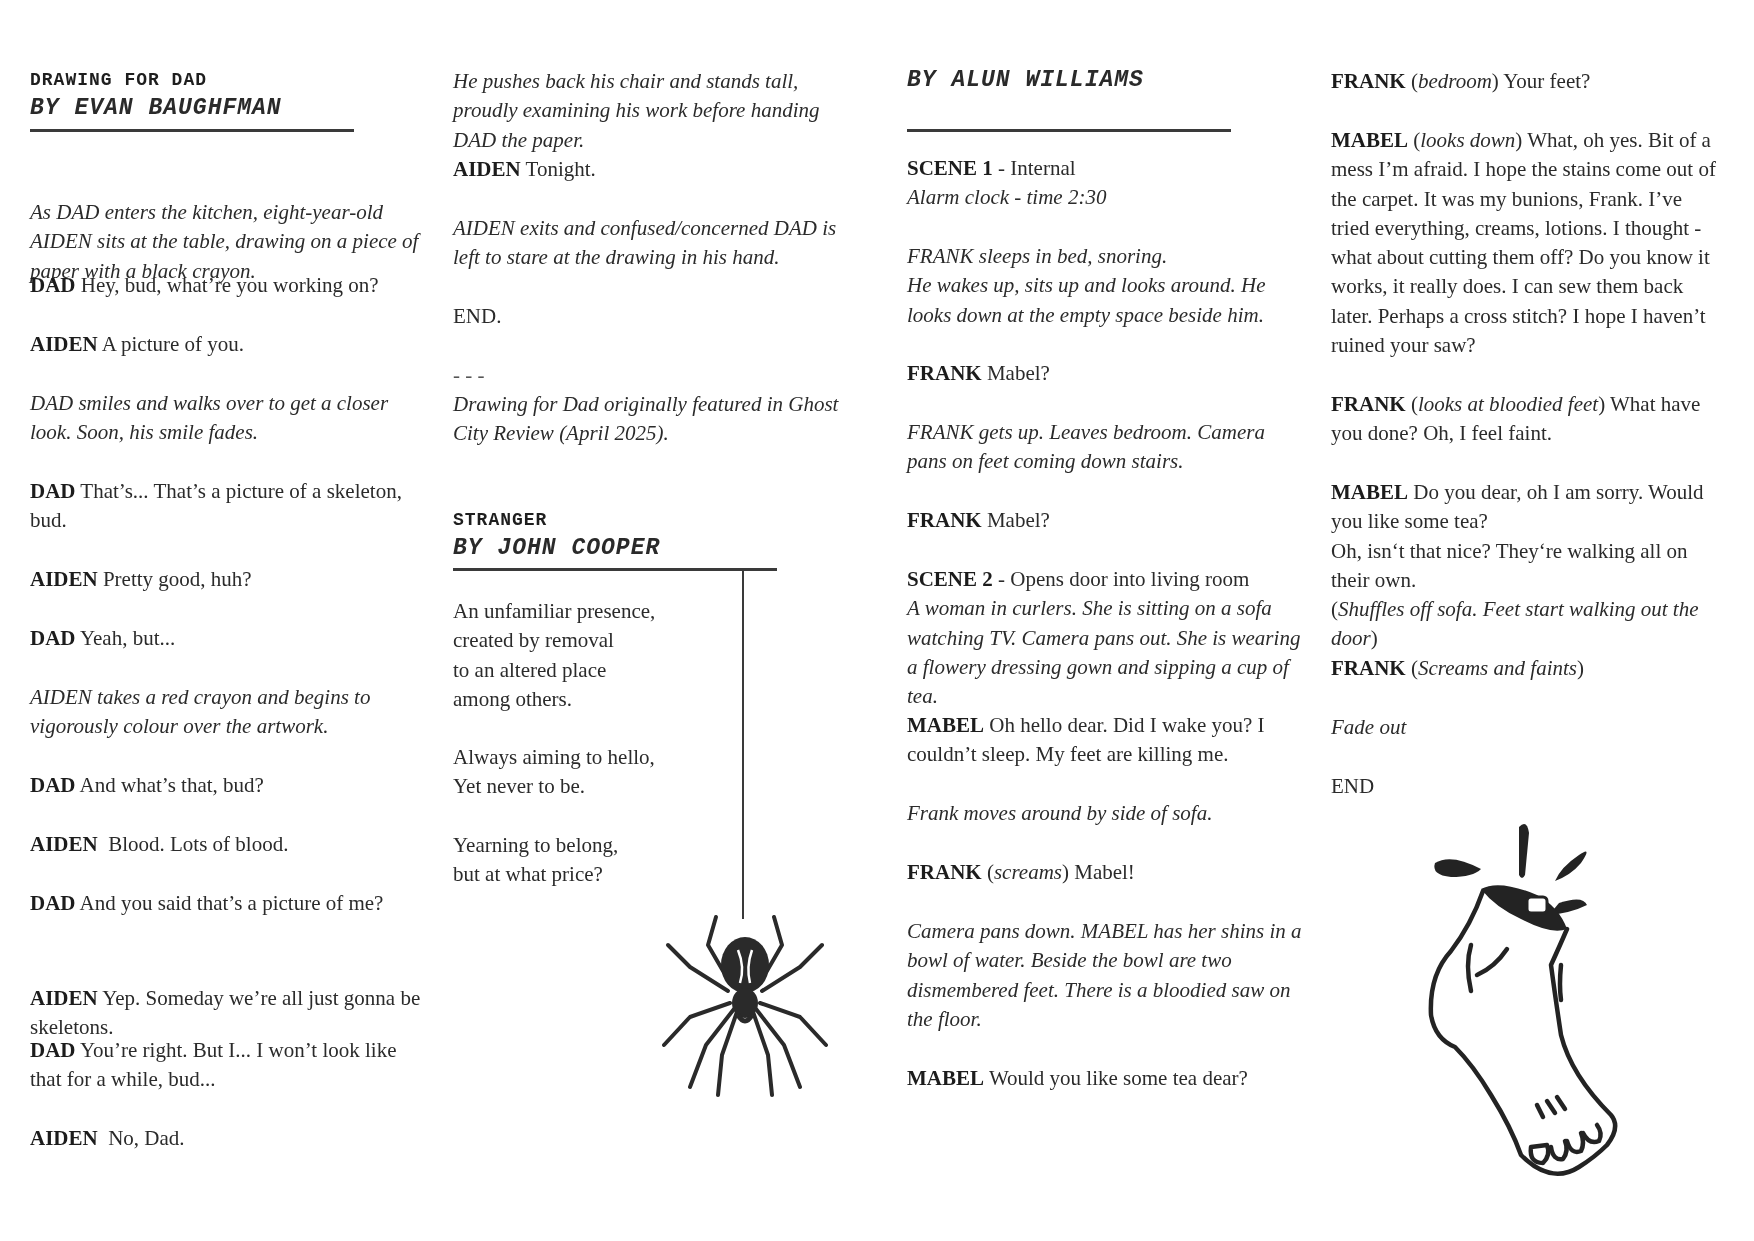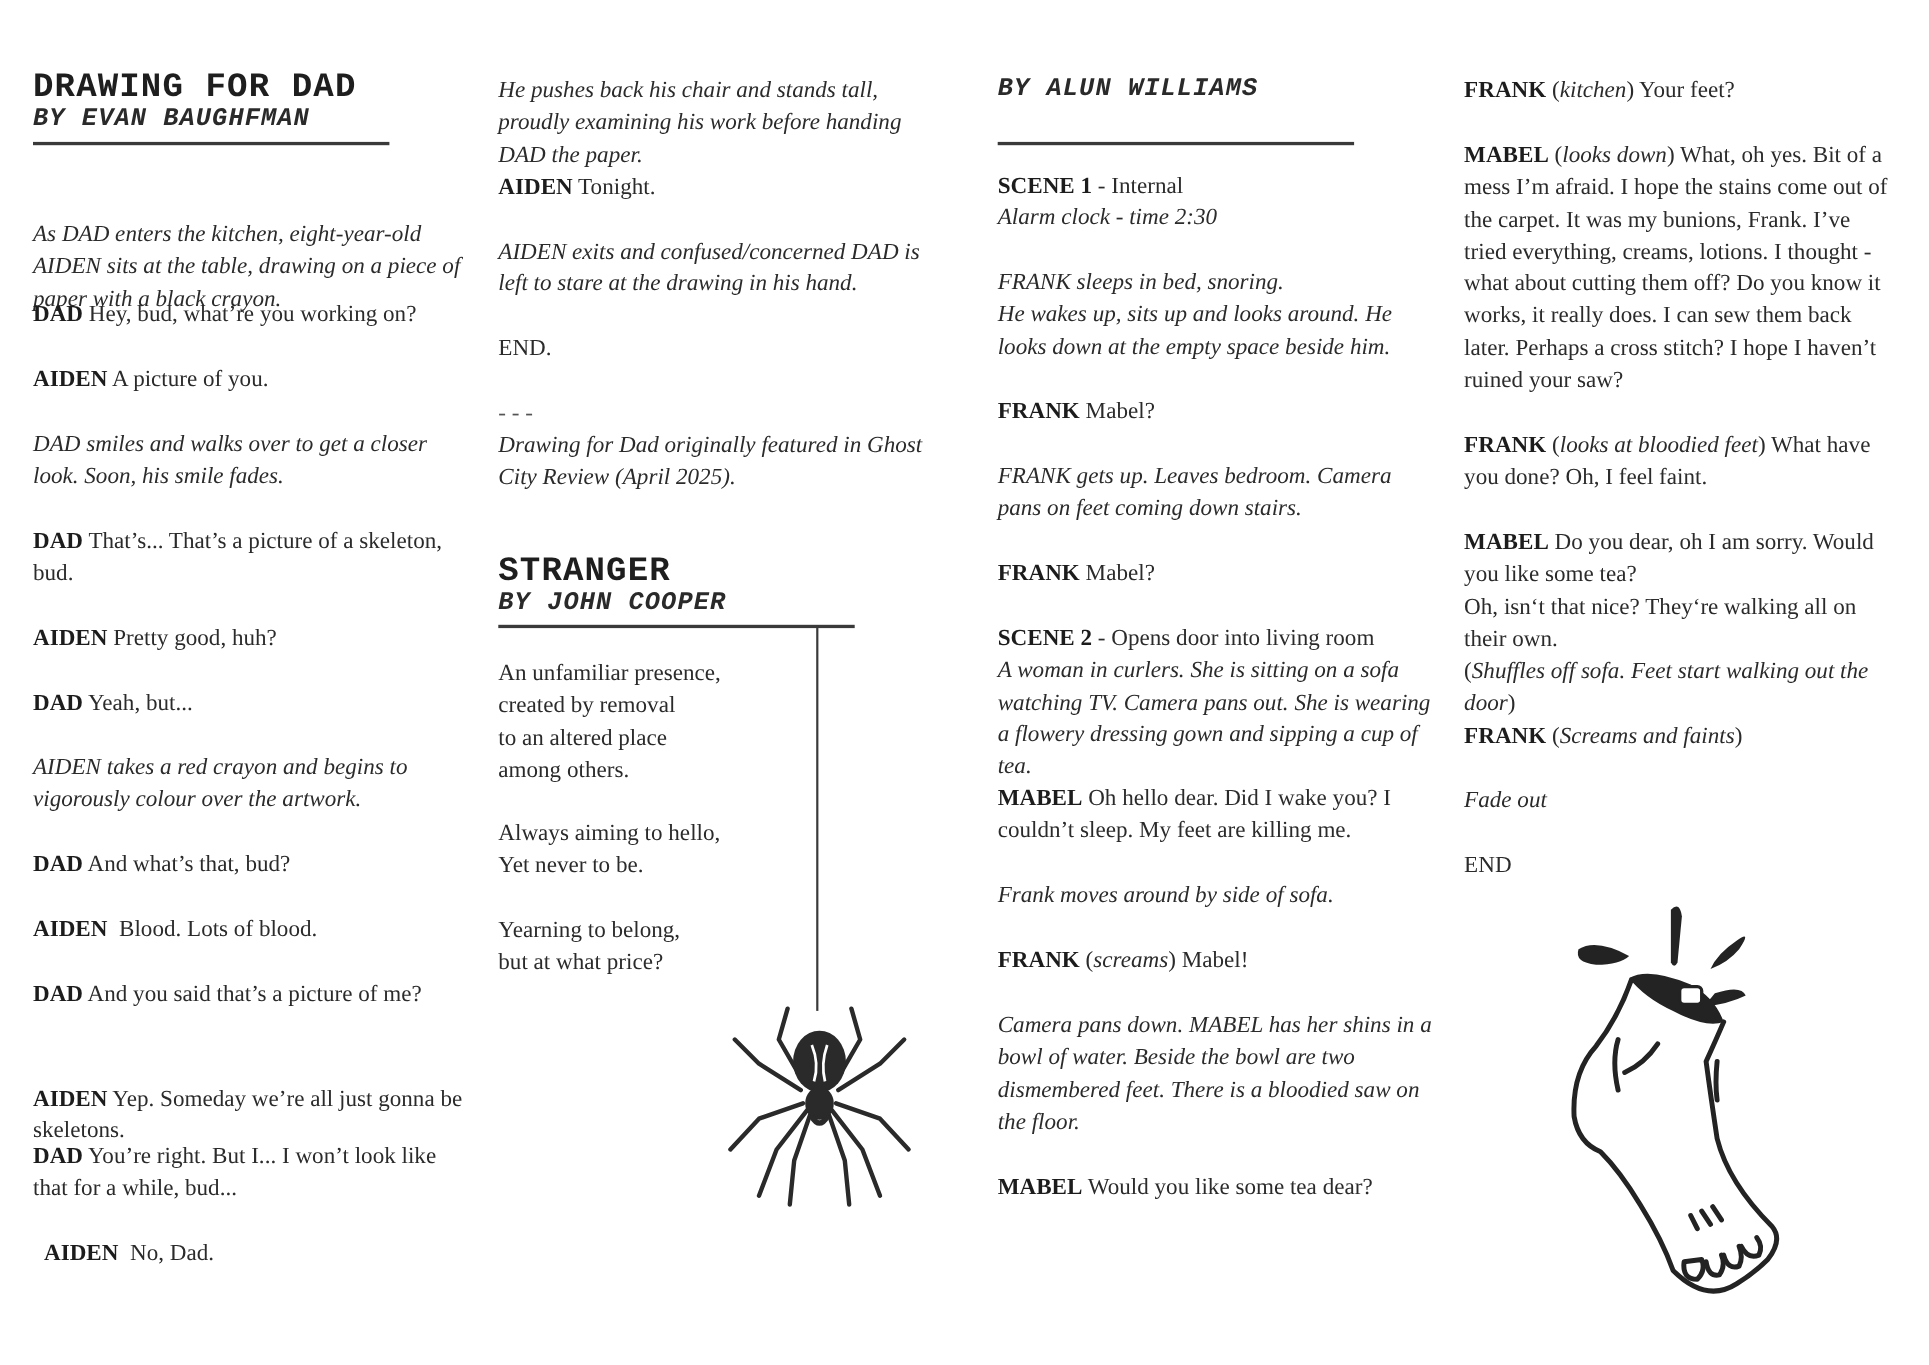--- a/index.html
+++ b/index.html
@@ -13,21 +13,21 @@
       color: #2b2b2b;
       font-family: "Liberation Serif", "DejaVu Serif", serif;
     }
     .col {
       position: absolute;
       top: 0;
     }
     .title {
       font-family: "Liberation Mono", "DejaVu Sans Mono", monospace;
       font-weight: bold;
-      font-size: 31px;
+      font-size: 18px;
       letter-spacing: 1px;
       color: #1e1e1e;
       line-height: 28px;
       margin: 0;
       white-space: nowrap;
     }
     .byline {
       font-family: "Liberation Mono", "DejaVu Sans Mono", monospace;
       font-style: italic;
       font-size: 23px;
@@ -75,21 +75,21 @@
   <p class="para it" style="top:389px; width:400px;">DAD smiles and walks over to get a closer look. Soon, his smile fades.</p>
   <p class="para" style="top:477px; width:400px;"><span class="spk">DAD</span><span> That’s... That’s a picture of a skeleton, bud.</span></p>
   <p class="para" style="top:565px; width:400px;"><span class="spk">AIDEN</span><span> Pretty good, huh?</span></p>
   <p class="para" style="top:624px; width:400px;"><span class="spk">DAD</span><span> Yeah, but...</span></p>
   <p class="para it" style="top:683px; width:405px;">AIDEN takes a red crayon and begins to vigorously colour over the artwork.</p>
   <p class="para" style="top:771px; width:400px;"><span class="spk">DAD</span><span> And what’s that, bud?</span></p>
   <p class="para" style="top:830px; width:400px; white-space:pre;"><span class="spk">AIDEN</span><span>  Blood. Lots of blood.</span></p>
   <p class="para" style="top:889px; width:400px;"><span class="spk">DAD</span><span> And you said that’s a picture of me?</span></p>
   <p class="para" style="top:948px; width:400px;margin-top:36px;"><span class="spk">AIDEN</span><span> Yep. Someday we’re all just gonna be skeletons.</span></p>
   <p class="para" style="top:1036px; width:400px;"><span class="spk">DAD</span><span> You’re right. But I... I won’t look like that for a while, bud...</span></p>
-  <p class="para" style="top:1124px; width:400px; white-space:pre;margin-left:10px;"><span class="spk">AIDEN</span><span>  No, Dad.</span></p>
+  <p class="para" style="top:1124px; width:400px; white-space:pre;"><span class="spk">AIDEN</span><span>  No, Dad.</span></p>
 </div>
 
 <div class="col" style="left:453px; width:410px;">
   <p class="para it" style="top:67px; width:410px;">He pushes back his chair and stands tall, proudly examining his work before handing DAD the paper.</p>
   <p class="para" style="top:155px; width:400px;"><span class="spk">AIDEN</span><span> Tonight.</span></p>
   <p class="para it" style="top:214px; width:410px;">AIDEN exits and confused/concerned DAD is left to stare at the drawing in his hand.</p>
   <p class="para" style="top:302px; width:400px;">END.</p>
   <p class="para" style="top:361px; width:400px; color:#555;">- - -</p>
   <p class="para it" style="top:390px; width:410px;">Drawing for Dad originally featured in Ghost City Review (April 2025).</p>
 
@@ -162,21 +162,21 @@
     <div class="dir">A woman in curlers. She is sitting on a sofa watching TV. Camera pans out. She is wearing a flowery dressing gown and sipping a cup of tea.</div>
   </div>
   <p class="para" style="top:711px; width:400px;"><span class="spk">MABEL</span><span> Oh hello dear. Did I wake you? I couldn’t sleep. My feet are killing me.</span></p>
   <p class="para it" style="top:799px; width:400px;">Frank moves around by side of sofa.</p>
   <p class="para" style="top:858px; width:400px;"><span class="spk">FRANK</span> (<span class="dir">screams</span>)<span> Mabel!</span></p>
   <p class="para it" style="top:917px; width:395px;">Camera pans down. MABEL has her shins in a bowl of water. Beside the bowl are two dismembered feet. There is a bloodied saw on the floor.</p>
   <p class="para" style="top:1064px; width:400px;"><span class="spk">MABEL</span><span> Would you like some tea dear?</span></p>
 </div>
 
 <div class="col" style="left:1331px; width:400px;">
-  <p class="para" style="top:67px; width:400px;"><span class="spk">FRANK</span> (<span class="dir">kitchen</span>)<span> Your feet?</span></p>
+  <p class="para" style="top:67px; width:400px;"><span class="spk">FRANK</span> (<span class="dir">bedroom</span>)<span> Your feet?</span></p>
   <p class="para" style="top:126px; width:390px;"><span class="spk">MABEL</span> (<span class="dir">looks down</span>)<span> What, oh yes. Bit of a mess I’m afraid. I hope the stains come out of the carpet. It was my bunions, Frank. I’ve tried everything, creams, lotions. I thought - what about cutting them off? Do you know it works, it really does. I can sew them back later. Perhaps a cross stitch? I hope I haven’t ruined your saw?</span></p>
   <p class="para" style="top:390px; width:400px;"><span class="spk">FRANK</span> (<span class="dir">looks at bloodied feet</span>)<span> What have you done? Oh, I feel faint.</span></p>
   <div class="para" style="top:478px; width:400px;">
     <span class="spk">MABEL</span><span> Do you dear, oh I am sorry. Would you like some tea?</span>
     <div>Oh, isn‘t that nice? They‘re walking all on their own.</div>
     <div>(<span class="dir">Shuffles off sofa. Feet start walking out the door</span>)</div>
   </div>
   <p class="para" style="top:654px; width:400px;"><span class="spk">FRANK</span> (<span class="dir">Screams and faints</span>)</p>
   <p class="para it" style="top:713px; width:400px;">Fade out</p>
   <p class="para" style="top:772px; width:400px;">END</p>

